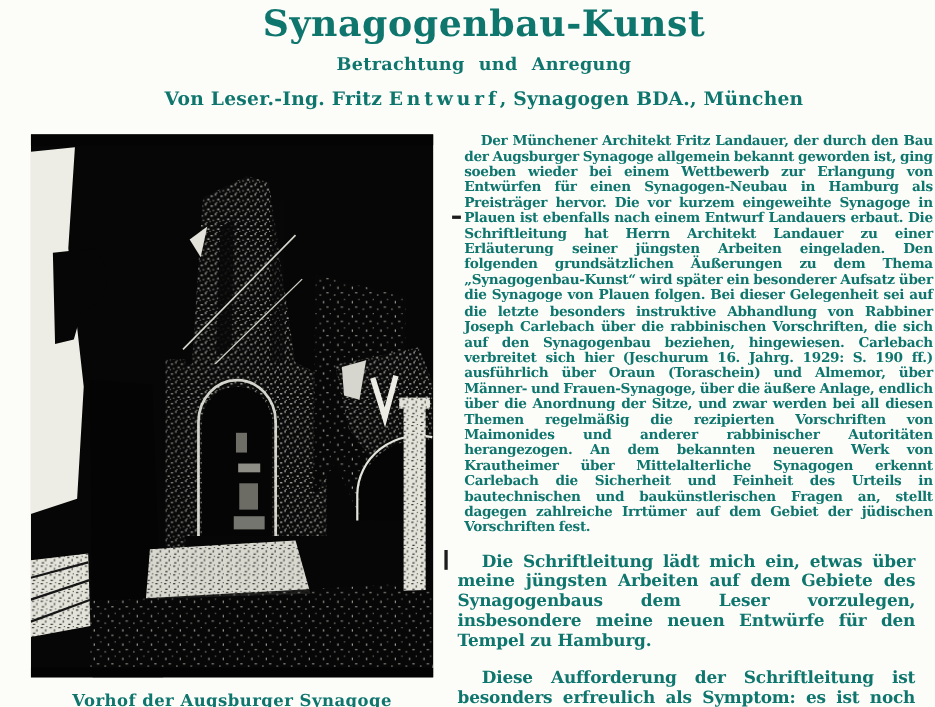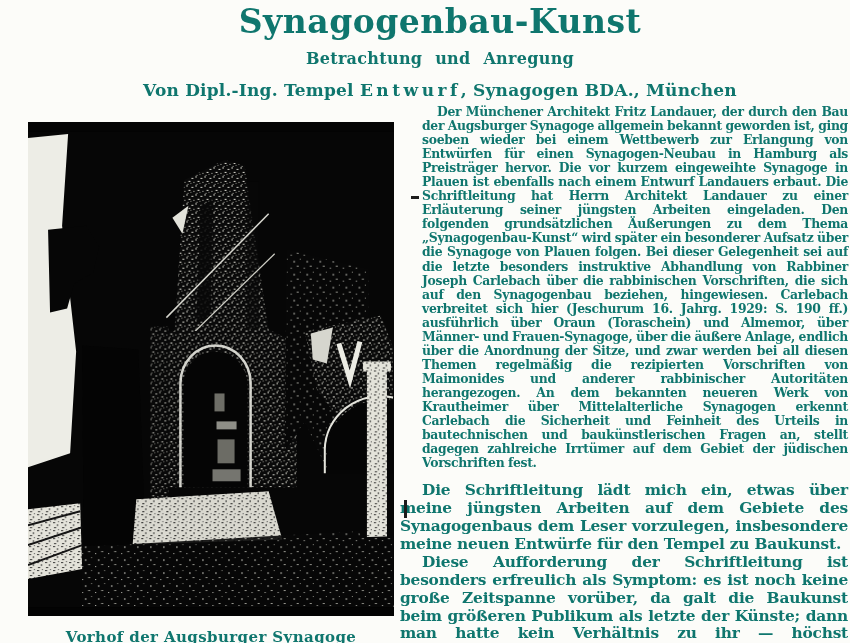--- a/index.html
+++ b/index.html
@@ -25,21 +25,21 @@
   }
   .byline .name{letter-spacing:3.5px;}
   
   .fig{position:absolute;left:28px;top:122px;width:366px;margin:0;}
   .fig svg{display:block;width:366px;height:494px;}
   .fig figcaption{
     margin-top:12px;text-align:center;font-size:15px;font-weight:700;letter-spacing:.4px;
   }
   
   .col{position:absolute;left:400px;top:105px;width:448px;}
-  .col p{margin:0;text-align:justify;font-weight:700;hyphens:auto;}
+  .col p{margin:16px;text-align:justify;font-weight:700;hyphens:auto;}
   .p1{
     margin-left:22px !important;width:426px;
     font-size:12.4px;line-height:14.05px;
     text-indent:15px;letter-spacing:-.3px;word-spacing:-.5px;
   }
   .p2{
     margin-top:12px !important;
     font-size:15.4px;line-height:17.9px;
     text-indent:22px;letter-spacing:-.2px;
   }
@@ -49,21 +49,21 @@
   .art2{position:absolute;left:404px;top:500px;width:3px;height:18px;background:#1d1d1d;}
 </style>
 </head>
 <body>
 
 <div class="page">
 
   <header class="hdr">
     <h1 class="title">Synagogenbau-Kunst</h1>
     <div class="subtitle">Betrachtung und Anregung</div>
-    <div class="byline"><span>Von Dipl.-Ing. Tempel </span><span class="name">Entwurf</span><span>, Synagogen BDA., München</span></div>
+    <div class="byline"><span>Von Leser.-Ing. Fritz </span><span class="name">Entwurf</span><span>, Synagogen BDA., München</span></div>
   </header>
 
   <figure class="fig">
     <svg viewBox="0 0 365 495" preserveAspectRatio="none" role="img">
       <defs>
         <pattern id="st" width="9" height="9" patternUnits="userSpaceOnUse">
           <rect width="9" height="9" fill="#0a0a0a"></rect>
           <rect x="1" y="2" width="2" height="1" fill="#cfcfc6"></rect>
           <rect x="5" y="0" width="1" height="2" fill="#b8b8b0"></rect>
           <rect x="7" y="5" width="2" height="1" fill="#dddcd2"></rect>
@@ -137,20 +137,20 @@
 
         <rect x="0" y="0" width="365" height="10" fill="#040404"></rect>
         <rect x="0" y="486" width="365" height="9" fill="#030303"></rect>
       </g>
     </svg>
     <figcaption>Vorhof der Augsburger Synagoge</figcaption>
   </figure>
 
   <section class="col">
     <p class="p1">Der Münchener Architekt Fritz Landauer, der durch den Bau der Augsburger Synagoge allgemein bekannt geworden ist, ging soeben wieder bei einem Wettbewerb zur Erlangung von Entwürfen für einen Synagogen-Neubau in Hamburg als Preisträger hervor. Die vor kurzem eingeweihte Synagoge in Plauen ist ebenfalls nach einem Entwurf Landauers erbaut. Die Schriftleitung hat Herrn Architekt Landauer zu einer Erläuterung seiner jüngsten Arbeiten eingeladen. Den folgenden grundsätzlichen Äußerungen zu dem Thema „Synagogenbau-Kunst“ wird später ein besonderer Aufsatz über die Synagoge von Plauen folgen. Bei dieser Gelegenheit sei auf die letzte besonders instruktive Abhandlung von Rabbiner Joseph Carlebach über die rabbinischen Vorschriften, die sich auf den Synagogenbau beziehen, hingewiesen. Carlebach verbreitet sich hier (Jeschurum 16. Jahrg. 1929: S. 190 ff.) ausführlich über Oraun (Toraschein) und Almemor, über Männer- und Frauen-Synagoge, über die äußere Anlage, endlich über die Anordnung der Sitze, und zwar werden bei all diesen Themen regelmäßig die rezipierten Vorschriften von Maimonides und anderer rabbinischer Autoritäten herangezogen. An dem bekannten neueren Werk von Krautheimer über Mittelalterliche Synagogen erkennt Carlebach die Sicherheit und Feinheit des Urteils in bautechnischen und baukünstlerischen Fragen an, stellt dagegen zahlreiche Irrtümer auf dem Gebiet der jüdischen Vorschriften fest.</p>
-    <p class="p2">Die Schriftleitung lädt mich ein, etwas über meine jüngsten Arbeiten auf dem Gebiete des Synagogenbaus dem Leser vorzulegen, insbesondere meine neuen Entwürfe für den Tempel zu Baukunst.</p>
+    <p class="p2">Die Schriftleitung lädt mich ein, etwas über meine jüngsten Arbeiten auf dem Gebiete des Synagogenbaus dem Leser vorzulegen, insbesondere meine neuen Entwürfe für den Tempel zu Hamburg.</p>
     <p class="p2 p3">Diese Aufforderung der Schriftleitung ist besonders erfreulich als Symptom: es ist noch keine große Zeitspanne vorüber, da galt die Baukunst beim größeren Publikum als letzte der Künste; dann man hatte kein Verhältnis zu ihr — höchst sonderbarerweise; sollte dem Menschen doch das Haus, in dem er das Leben zubringt, persönlich am nächsten liegen, ihn das Gesicht der</p>
   </section>
 
   <div class="art1"></div>
   <div class="art2"></div>
 
 </div>
 
 </body></html>

